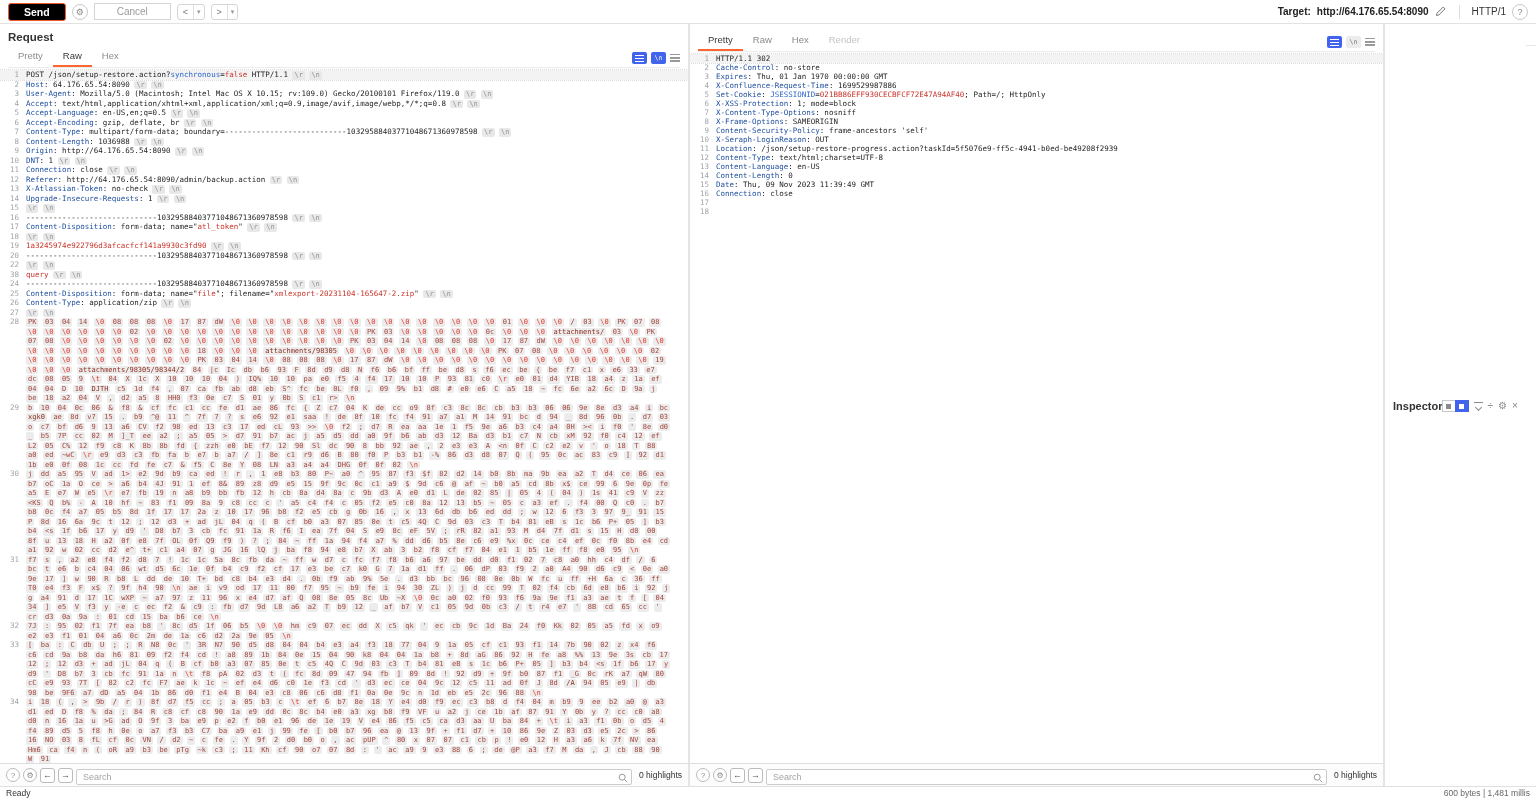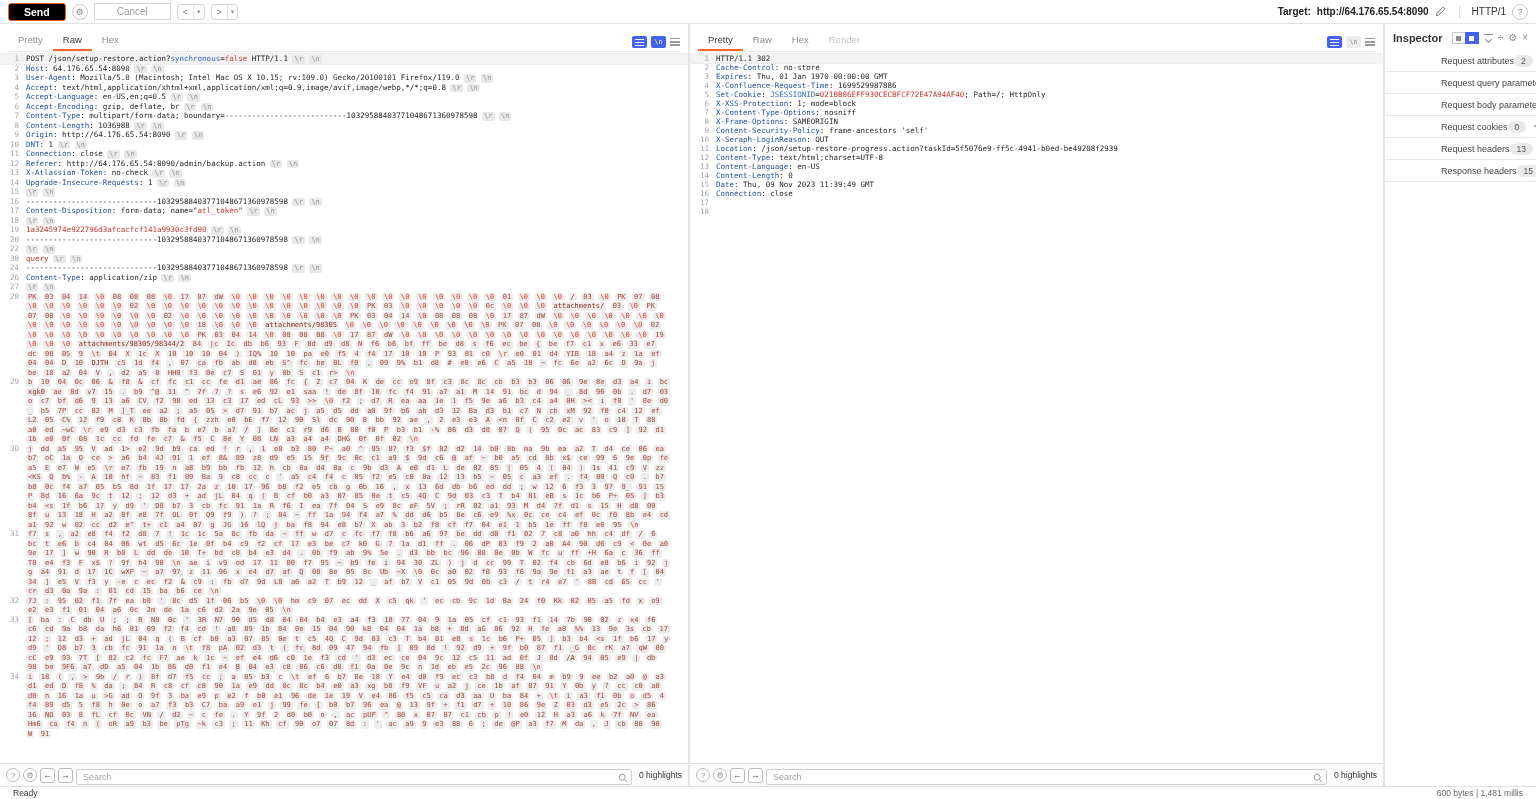--- a/index.html
+++ b/index.html
@@ -22,21 +22,21 @@
   .target-label { font-weight:bold; font-size:10px; color:#222; }
   .target-url { font-weight:bold; font-size:10px; color:#222; }
   .tb-divider { width:1px; height:14px; background:#ddd; margin:0 6px; }
   .http-ver { font-size:10px; color:#333; }
 
   
   .main { display:flex; height:762px; }
   .pane { display:flex; flex-direction:column; background:#fff; min-width:0; }
   .pane-request { width:690px; border-right:2px solid #e4e4e4; }
   .pane-response { flex:1; border-right:2px solid #e4e4e4; }
-  .inspector { width:151px; background:#fff; display:flex; flex-direction:column; }
+  .inspector { width:151px; background:#fff; display:flex; flex-direction:row; }
 
   .pane-head { padding:5px 8px 0 8px; }
   .pane-title-row { display:flex; align-items:center; justify-content:space-between; height:16px; }
   .pane-title { font-weight:bold; font-size:11.5px; color:#333; }
   .tabs-row { display:flex; align-items:flex-end; justify-content:space-between;
     border-bottom:1px solid #ececec; margin-top:2px; }
   .tabs { display:flex; }
   .tab { font-size:9.5px; color:#8b8b8b; padding:3px 10px 4px 10px; border-bottom:2px solid transparent; cursor:pointer;text-align:center; }
   .tab.active { color:#3a3a3a; border-bottom:2px solid #ff6633; }
   .tab.disabled { color:#c4c4c4; }
@@ -106,21 +106,21 @@
   .insp-section { display:flex; align-items:center; height:22px; padding:0 9px;
     border-bottom:1px solid #e6e6e6; cursor:pointer; }
   .insp-section:first-of-type { border-top:1px solid #e6e6e6; }
   .insp-label { flex:1; font-size:9px; color:#444; white-space:nowrap;margin-left:47px; }
   .insp-count { background:#e9e9e9; border-radius:9px; padding:1px 7px; font-size:8.5px; color:#555; margin-right:9px; }
   .chev { width:5px; height:5px; border-right:1.4px solid #777; border-bottom:1.4px solid #777;
     transform:rotate(45deg); margin-top:-3px; flex:none; }
 
   
   .statusbar { height:13px; border-top:1px solid #e0e0e0; display:flex; align-items:center;
-    justify-content:space-between; padding:0 13px; background:#fff; }
+    justify-content:space-between; padding:0 6px; background:#fff; }
   .status-left { font-size:8.5px; color:#333; }
   .status-right { font-size:8.5px; color:#666; }
 </style>
 </head>
 <body>
 
 <div class="toolbar">
   <button class="btn-send">Send</button>
   <div class="btn-circle">⚙</div>
   <button class="btn-cancel">Cancel</button>
@@ -142,20 +142,23 @@
   </span>
   <div class="tb-divider"></div>
   <span class="http-ver">HTTP/1</span>
   <div class="btn-circle">?</div>
 </div>
 
 <div class="main">
 
   <div class="pane pane-request">
     <div class="pane-head">
+      <div class="pane-title-row">
+        <span class="pane-title">Request</span>
+      </div>
       <div class="tabs-row">
         <div class="tabs">
           <div class="tab">Pretty</div>
           <div class="tab active">Raw</div>
           <div class="tab">Hex</div>
         </div>
         <div class="head-icons">
           <div class="mini-chip blue">
               <span class="g-lines"></span>
             </div>
@@ -251,20 +254,24 @@
           <span class="ln">22</span>
           <div class="lc"><span class="chip crlf">\r</span><span class="plain"> </span><span class="chip crlf">\n</span></div>
         </div>
         <div class="row">
           <span class="ln">38</span>
           <div class="lc"><span class="pval">query</span><span class="plain"> </span><span class="chip crlf">\r</span><span class="plain"> </span><span class="chip crlf">\n</span></div>
         </div>
         <div class="row">
           <span class="ln">24</span>
           <div class="lc"><span class="plain">-----------------------------10329588403771048671360978598 </span><span class="chip crlf">\r</span><span class="plain"> </span><span class="chip crlf">\n</span></div>
+        </div>
+        <div class="row">
+          <span class="ln">25</span>
+          <div class="lc"><span class="hname">Content-Disposition</span><span class="plain">: form-data; name="</span><span class="pval">file</span><span class="plain">"; filename="</span><span class="pval">xmlexport-20231104-165647-2.zip</span><span class="plain">" </span><span class="chip crlf">\r</span><span class="plain"> </span><span class="chip crlf">\n</span></div>
         </div>
         <div class="row">
           <span class="ln">26</span>
           <div class="lc"><span class="hname">Content-Type</span><span class="plain">: application/zip </span><span class="chip crlf">\r</span><span class="plain"> </span><span class="chip crlf">\n</span></div>
         </div>
         <div class="row">
           <span class="ln">27</span>
           <div class="lc"><span class="chip crlf">\r</span><span class="plain"> </span><span class="chip crlf">\n</span></div>
         </div>
         <div class="row">

